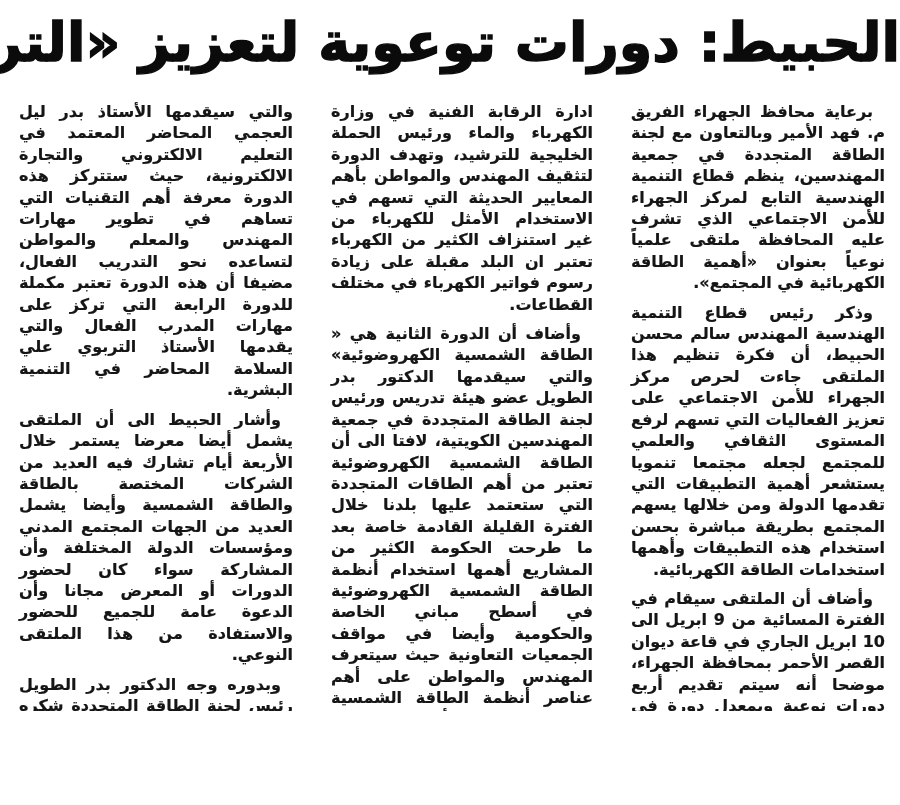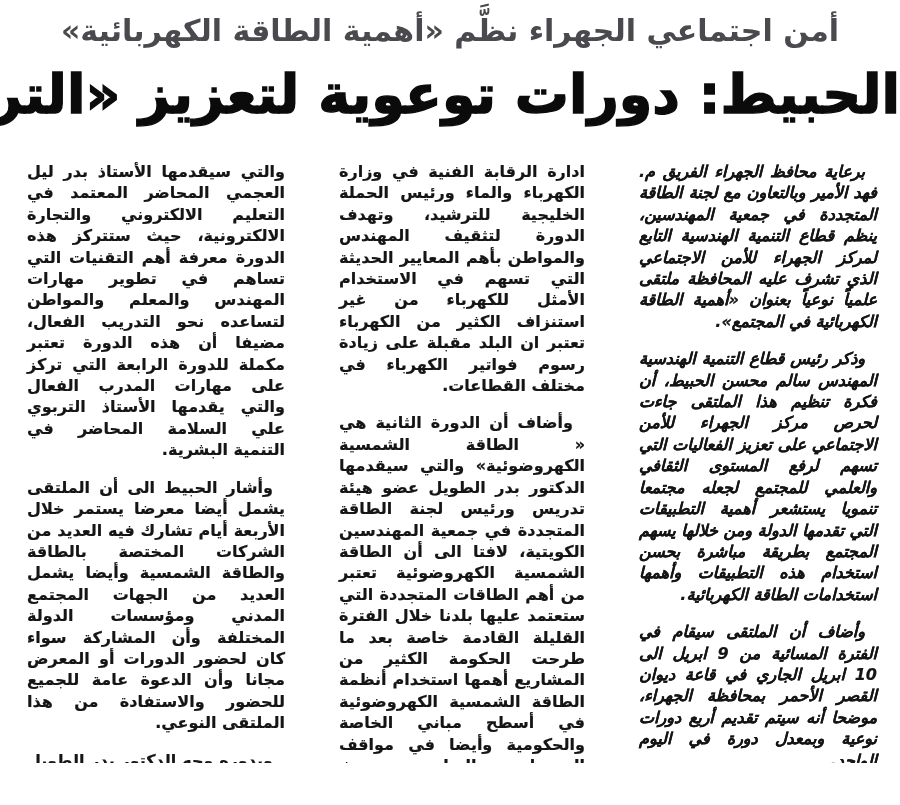--- a/index.html
+++ b/index.html
@@ -40,41 +40,40 @@
   .body-columns {
     display: flex;
     flex-direction: row;
     gap: 22px;
     padding: 0 7px 0 5px;
     margin-top: 10px;
     height: 618px;
     overflow: hidden;
   }
   .col { overflow: hidden; }
-  .col-right  { width: 270px; font-style: italic; }
+  .col-right  { width: 270px; }
   .col-middle { width: 278px; }
   .col-left   { width: 290px; }
   p.para {
-    margin: 16px;
+    margin: 8px;
     padding: 0;
     font-size: 16px;
     line-height: 21.4px;
     font-weight: bold;
     color: #151515;
     text-align: justify;
     -webkit-text-stroke: 0.2px #151515;
   }
   p.para.indent { text-indent: 12px; }
 </style>
 </head>
 <body>
 
 <div class="page">
 
-  <div class="kicker">أمن اجتماعي الجهراء نظَّم «أهمية الطاقة الكهربائية»</div>
 
   <div class="headline">الحبيط: دورات توعوية لتعزيز «الترشيد»</div>
 
   <div class="body-columns">
 
     <div class="col col-right">
       <p class="para indent">برعاية محافظ الجهراء الفريق م. فهد الأمير وبالتعاون مع لجنة الطاقة المتجددة في جمعية المهندسين، ينظم قطاع التنمية الهندسية التابع لمركز الجهراء للأمن الاجتماعي الذي تشرف عليه المحافظة ملتقى علمياً نوعياً بعنوان «أهمية الطاقة الكهربائية في المجتمع».</p>
       <p class="para indent">وذكر رئيس قطاع التنمية الهندسية المهندس سالم محسن الحبيط، أن فكرة تنظيم هذا الملتقى جاءت لحرص مركز الجهراء للأمن الاجتماعي على تعزيز الفعاليات التي تسهم لرفع المستوى الثقافي والعلمي للمجتمع لجعله مجتمعا تنمويا يستشعر أهمية التطبيقات التي تقدمها الدولة ومن خلالها يسهم المجتمع بطريقة مباشرة بحسن استخدام هذه التطبيقات وأهمها استخدامات الطاقة الكهربائية.</p>
       <p class="para indent">وأضاف أن الملتقى سيقام في الفترة المسائية من 9 ابريل الى 10 ابريل الجاري في قاعة ديوان القصر الأحمر بمحافظة الجهراء، موضحا أنه سيتم تقديم أربع دورات نوعية وبمعدل دورة في اليوم الواحد.</p>
 

